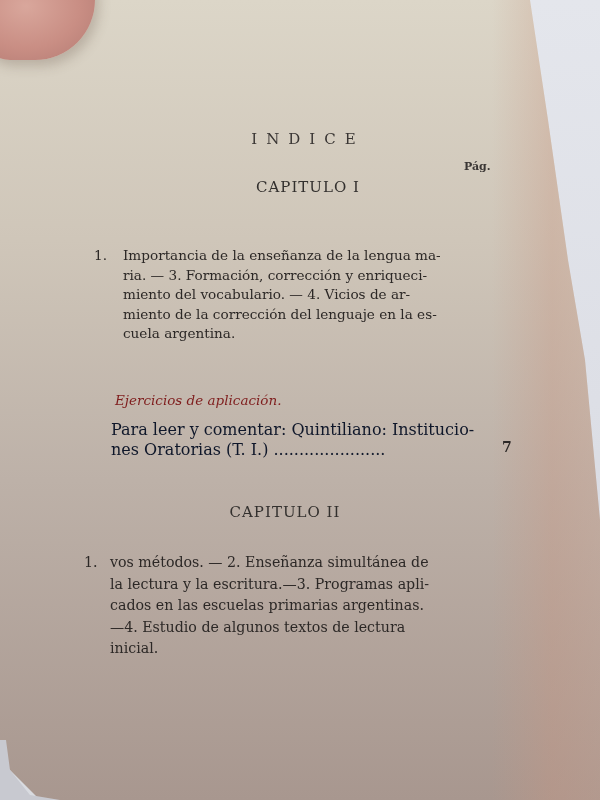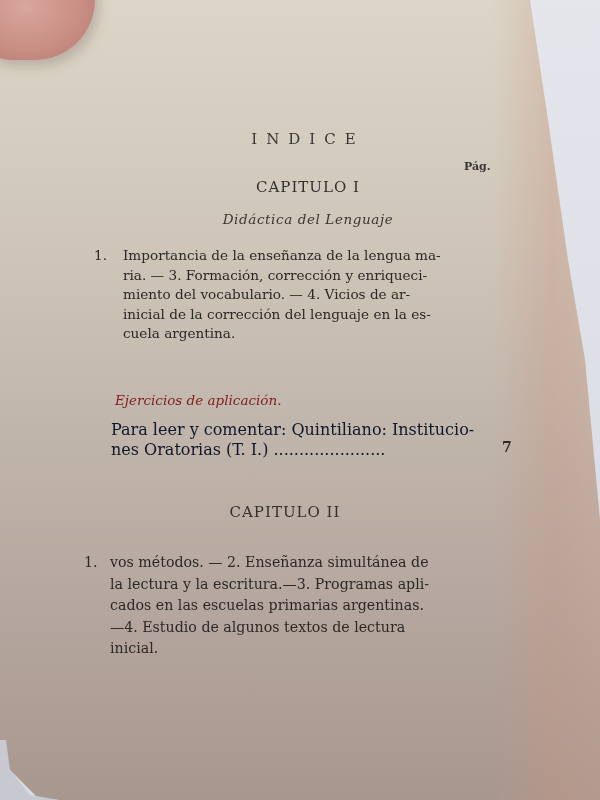--- a/index.html
+++ b/index.html
@@ -70,28 +70,27 @@
 <div class="shadow-bottom-left"></div>
 <div class="thumb">
   
 </div>
 
 <div class="content">
   <div class="title">INDICE</div>
   <div class="pag-label">Pág.</div>
 
   <div class="chapter-heading" style="top:178px;">CAPITULO I</div>
-  <div class="chapter-subtitle" style="top:211px;">Didáctica del Lenguaje</div>
 
   <div class="entry" style="top:246px; left:75px; width:348px;">
     <span class="num">1.</span>
     <div>Importancia de la enseñanza de la lengua ma-</div>
     <div>ria. — 3. Formación, corrección y enriqueci-</div>
     <div>miento del vocabulario. — 4. Vicios de ar-</div>
-    <div>inicial de la corrección del lenguaje en la es-</div>
+    <div>miento de la corrección del lenguaje en la es-</div>
     <div>cuela argentina.</div>
   </div>
 
   <div class="italic-line" style="top:392px; left:67px;">Ejercicios de aplicación.</div>
 
   <div class="reading-line" style="top:420px; left:63px;">Para leer y comentar: Quintiliano: Institucio-</div>
   <div class="reading-line" style="top:440px; left:63px;">nes Oratorias (T. I.) ......................</div>
   <div class="page-number" style="top:439px; left:454px;">7</div>
 
   <div class="chapter-heading" style="top:503px; left:-23px;">CAPITULO II</div>

